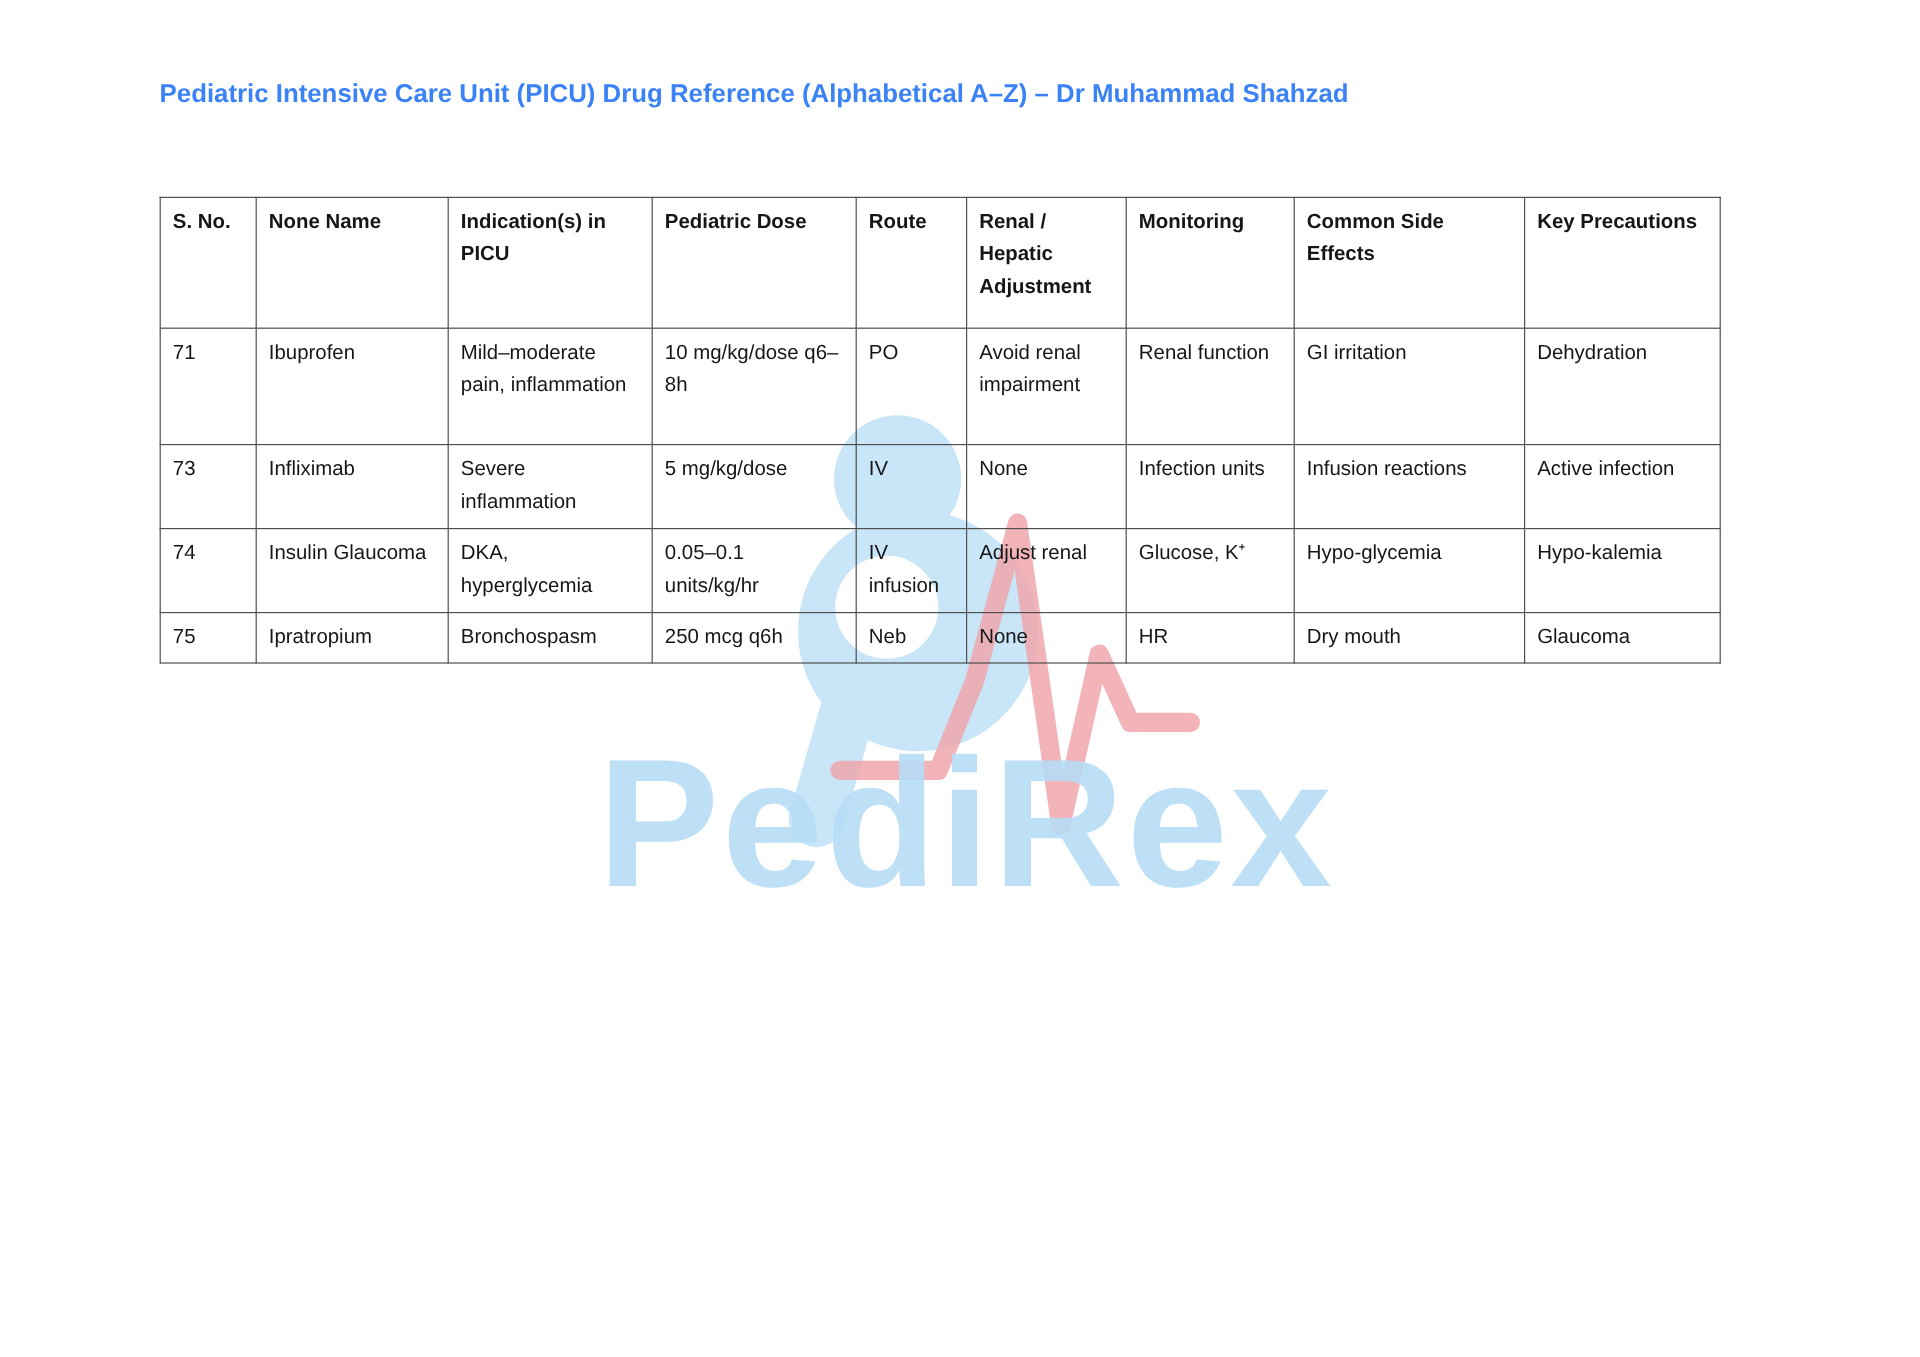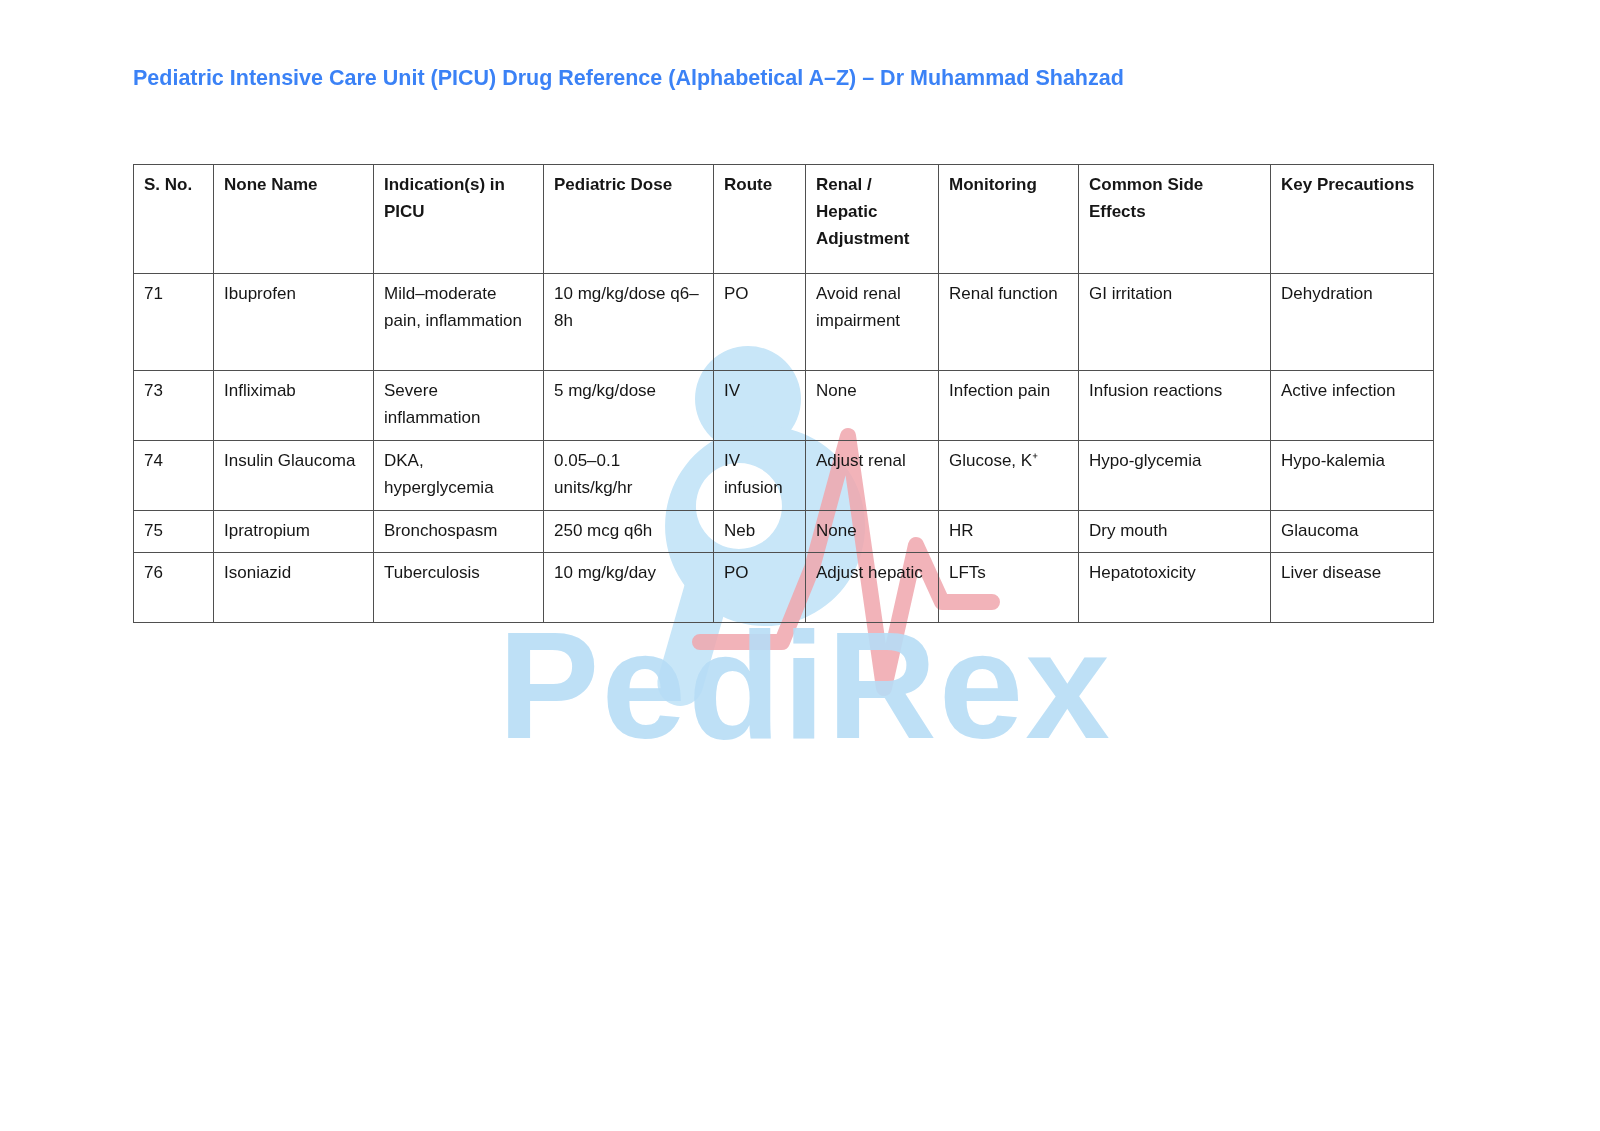--- a/index.html
+++ b/index.html
@@ -116,21 +116,21 @@
           <td>GI irritation</td>
           <td>Dehydration</td>
         </tr>
         <tr style="height: 70px;">
           <td>73</td>
           <td>Infliximab</td>
           <td>Severe inflammation</td>
           <td>5 mg/kg/dose</td>
           <td>IV</td>
           <td>None</td>
-          <td>Infection pain</td>
+          <td>Infection units</td>
           <td>Infusion reactions</td>
           <td>Active infection</td>
         </tr>
         <tr style="height: 70px;">
           <td>74</td>
           <td>Insulin Glaucoma</td>
           <td>DKA, hyperglycemia</td>
           <td>0.05–0.1 units/kg/hr</td>
           <td>IV infusion</td>
           <td>Adjust renal</td>
@@ -142,27 +142,16 @@
           <td>75</td>
           <td>Ipratropium</td>
           <td>Bronchospasm</td>
           <td>250 mcg q6h</td>
           <td>Neb</td>
           <td>None</td>
           <td>HR</td>
           <td>Dry mouth</td>
           <td>Glaucoma</td>
         </tr>
-        <tr style="height: 70px;">
-          <td>76</td>
-          <td>Isoniazid</td>
-          <td>Tuberculosis</td>
-          <td>10 mg/kg/day</td>
-          <td>PO</td>
-          <td>Adjust hepatic</td>
-          <td>LFTs</td>
-          <td>Hepatotoxicity</td>
-          <td>Liver disease</td>
-        </tr>
       </tbody>
   </table>
 
 </div>
 
 </body></html>

